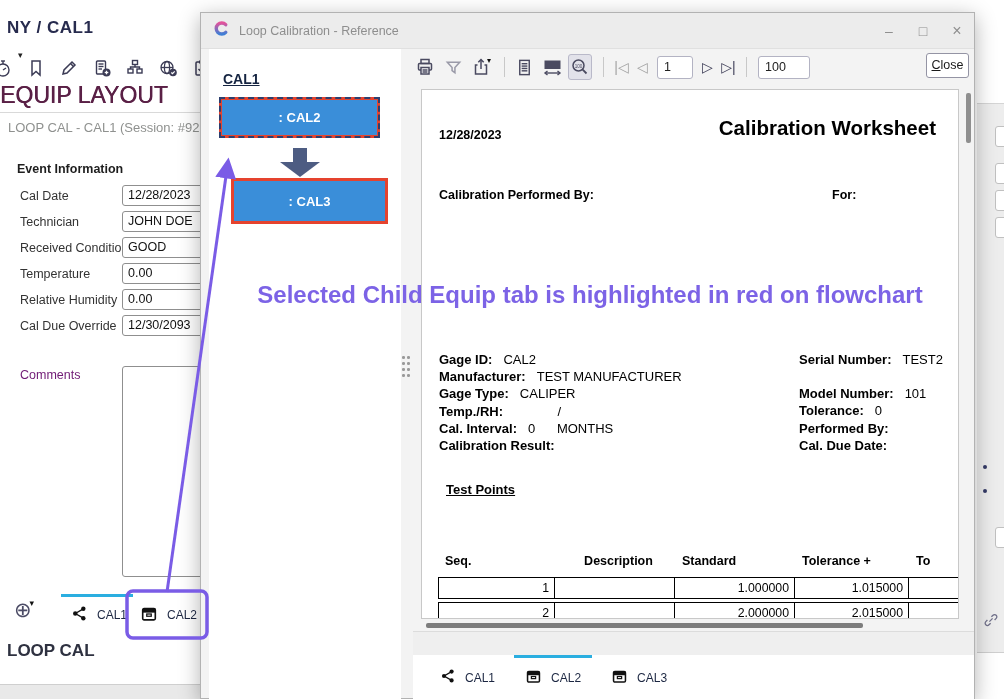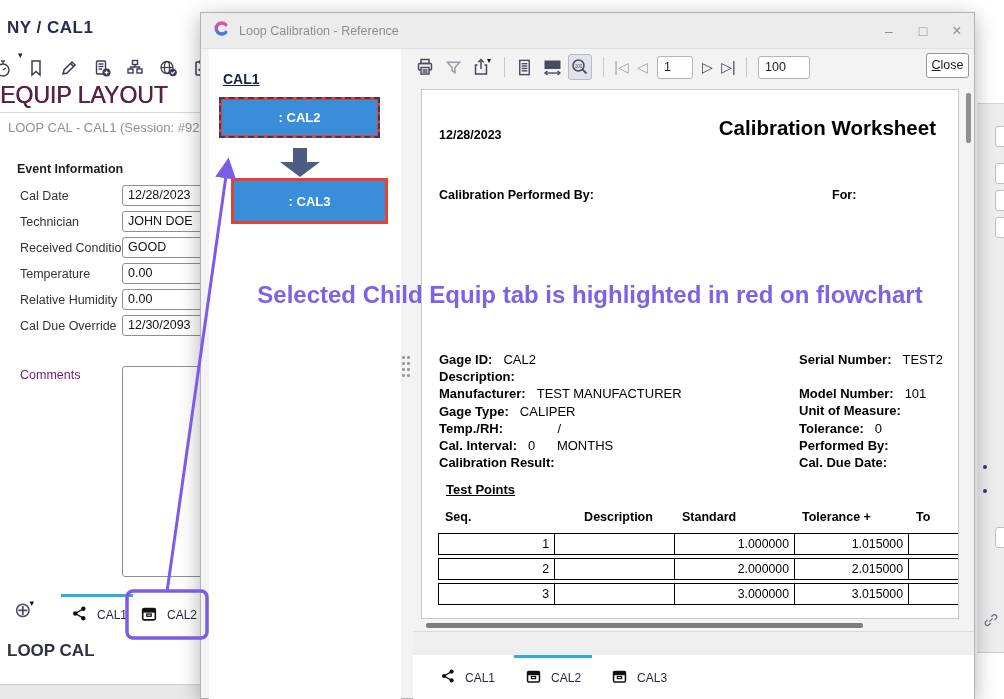--- a/index.html
+++ b/index.html
@@ -90,21 +90,21 @@
   .rpt-left { left:17px; width:350px; }
   .rpt-right { left:377px; width:180px; }
   .fline { height:17.2px; font-size:13px; white-space:pre; }
   .flab { font-weight:bold; color:#000; }
   .fvalue { margin-left:11px; color:#000; }
   .rpt-right div.fline:nth-of-type(2) { margin-top:17px; }
   .tp-title { position:absolute; left:24px; top:392px; font-size:13px; font-weight:bold; text-decoration:underline; color:#000; }
   .tp-table { position:absolute; left:16px; top:420px; width:570px; }
   .tp-head, .tp-row { display:grid; grid-template-columns:117px 120px 120px 114px 90px; }
   .tp-head { font-size:12.5px; font-weight:bold; color:#000; margin-bottom:9px; }
-  .tp-head > div { padding-left:7px; }
+  .tp-head > div { padding-left:7px;margin-top:44px; }
   .tp-row { margin-bottom:3px; }
   .tp-row .c { border:1.5px solid #000; height:22px; font-size:12.3px; color:#000; text-align:right; padding:3px 5px 0 0; background:#fff; margin-left:-1.5px; }
   .tp-row .c:first-child { margin-left:0; }
 
   
   .overlay { position:absolute; inset:0; z-index:40; pointer-events:none; }
   .annot-text { position:absolute; left:240px; top:281px; width:700px; text-align:center; font-size:24px; font-weight:600; color:#7c63e6; }
 </style>
 </head>
 <body>
@@ -353,39 +353,37 @@
     <div class="page">
       <div class="rpt-date">12/28/2023</div>
       <div class="rpt-title">Calibration Worksheet</div>
       <div class="rpt-by">Calibration Performed By:</div>
       <div class="rpt-for">For:</div>
 
       <div class="rpt-col rpt-left">
 
           <div class="fline"><span class="flab">Gage ID:</span><span class="fvalue">CAL2</span></div>
 
-          <div class="fline"><span class="flab">Description:</span><span class="fvalue"></span></div>
 
           <div class="fline"><span class="flab">Manufacturer:</span><span class="fvalue">TEST MANUFACTURER</span></div>
 
           <div class="fline"><span class="flab">Gage Type:</span><span class="fvalue">CALIPER</span></div>
 
           <div class="fline"><span class="flab">Temp./RH:</span><span class="fvalue">            /</span></div>
 
           <div class="fline"><span class="flab">Cal. Interval:</span><span class="fvalue">0      MONTHS</span></div>
 
           <div class="fline"><span class="flab">Calibration Result:</span><span class="fvalue"></span></div>
         </div>
       <div class="rpt-col rpt-right">
 
           <div class="fline"><span class="flab">Serial Number:</span><span class="fvalue">TEST2</span></div>
 
           <div class="fline"><span class="flab">Model Number:</span><span class="fvalue">101</span></div>
 
-          <div class="fline"><span class="flab">Unit of Measure:</span><span class="fvalue"></span></div>
 
           <div class="fline"><span class="flab">Tolerance:</span><span class="fvalue">0</span></div>
 
           <div class="fline"><span class="flab">Performed By:</span><span class="fvalue"></span></div>
 
           <div class="fline"><span class="flab">Cal. Due Date:</span><span class="fvalue"></span></div>
         </div>
 
       <div class="tp-title">Test Points</div>
       <div class="tp-table">

